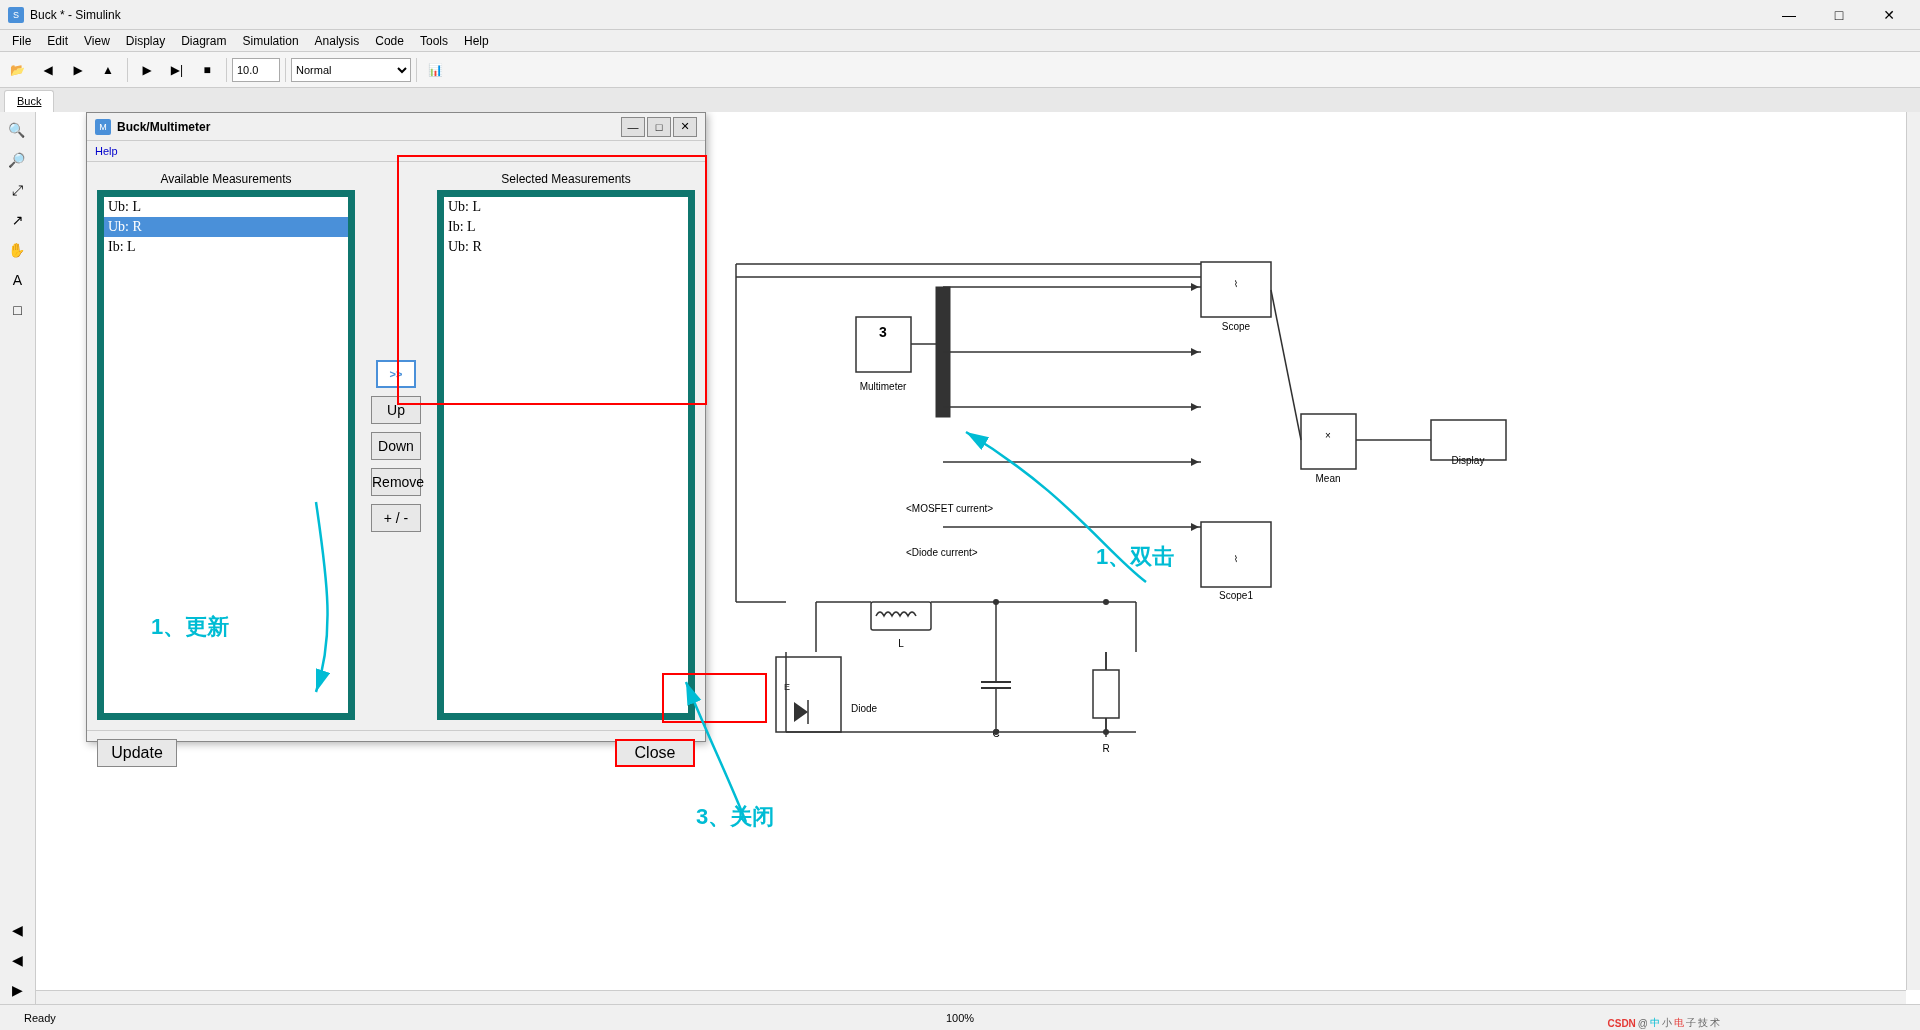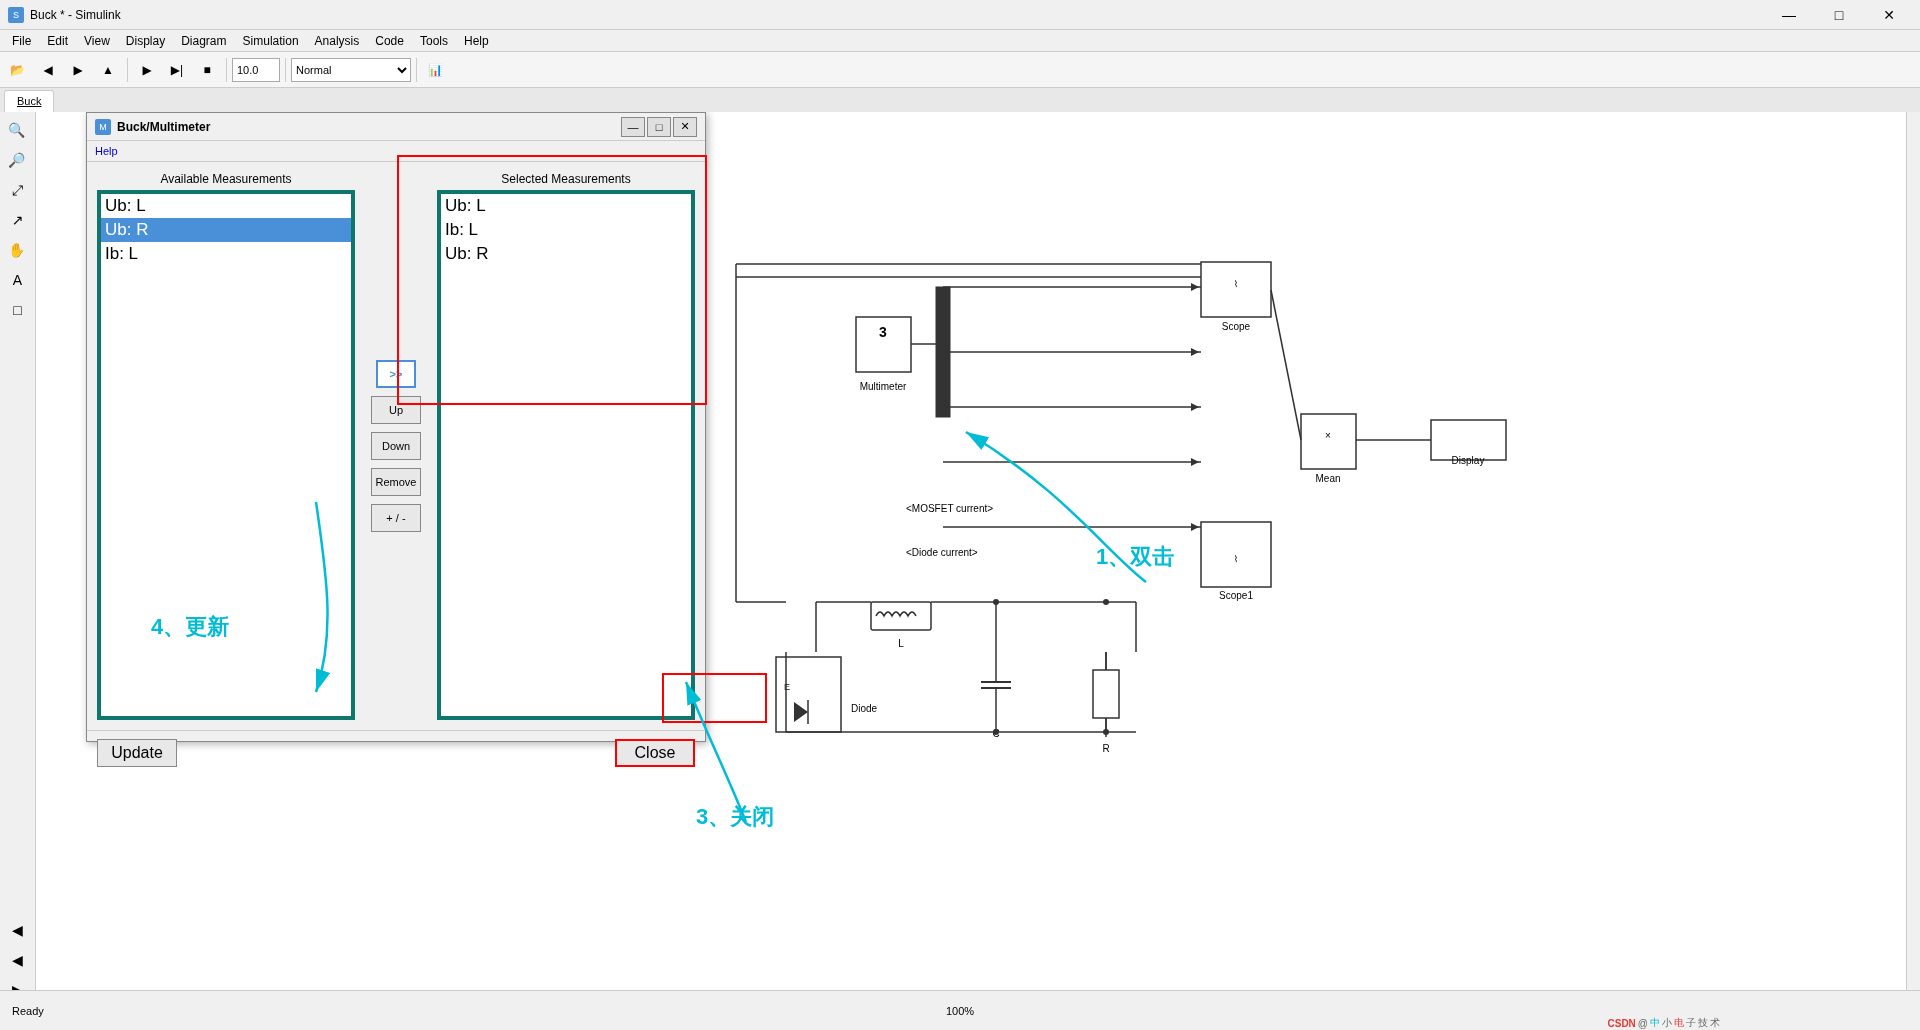--- a/index.html
+++ b/index.html
@@ -74,48 +74,48 @@
     .dialog-btn { width: 24px; height: 20px; border: 1px solid #888; background: #e0e0e0; cursor: pointer; font-size: 11px; display: flex; align-items: center; justify-content: center; }
 
     .dialog-help { padding: 4px 8px; font-size: 11px; color: #0000cc; cursor: pointer; border-bottom: 1px solid #ccc; }
 
     .dialog-body { padding: 10px; display: flex; flex-direction: column; height: calc(100% - 60px); }
 
     .measurements-row { display: flex; gap: 8px; flex: 1; min-height: 0; }
 
     .meas-panel { display: flex; flex-direction: column; flex: 1; }
     .meas-label { text-align: center; font-size: 12px; margin-bottom: 4px; }
-    .meas-list { flex: 1; border: 4px solid #0f766e; background: white; overflow-y: auto; font-size: 17px; }
+    .meas-list { flex: 1; border: 7px solid #0f766e; background: white; overflow-y: auto; font-size: 14px; font-family: Liberation Serif, serif; }
     .meas-list-item { padding: 2px 4px; cursor: pointer; }
     .meas-list-item.selected { background: #4a90d9; color: white; }
 
     .meas-controls { display: flex; flex-direction: column; align-items: center; justify-content: center; gap: 8px; padding: 0 8px; }
     .meas-ctrl-btn { width: 40px; height: 28px; border: 1px solid #888; background: #e8e8e8; cursor: pointer; font-size: 11px; display: flex; align-items: center; justify-content: center; }
-    .move-btn { width: 50px; height: 28px; border: 1px solid #888; background: #e8e8e8; cursor: pointer; font-size: 11px; }
+    .move-btn { width: 50px; height: 28px; border: 1px solid #888; background: #e8e8e8; cursor: pointer; font-size: 14px; }
 
     .dialog-options { margin-top: 10px; display: flex; flex-direction: column; gap: 6px; }
     .option-row { display: flex; align-items: center; gap: 8px; }
     .option-label { font-size: 11px; width: 100px; }
     .option-select { height: 22px; border: 1px solid #888; background: white; font-size: 11px; padding: 0 4px; width: 150px; }
 
     .dialog-footer { display: flex; justify-content: space-between; align-items: center; padding: 8px 10px; border-top: 1px solid #ccc; }
     .footer-btn { width: 80px; height: 28px; border: 1px solid #888; background: #e8e8e8; cursor: pointer; font-size: 16px; }
 
     
     .annotation {
       position: absolute; font-size: 24px; font-weight: bold; color: #00bcd4; z-index: 200;
       pointer-events: none;
     }
 
     
     .status-bar {
-      position: absolute; bottom: 0; left: 0; right: 0; height: 40px;
+      position: absolute; bottom: 0; left: 0; right: 0; height: 26px;
       background: #f0f0f0; border-top: 1px solid #ccc;
       display: flex; align-items: center; justify-content: space-between;
-      padding: 0 12px; font-size: 11px;
+      padding: 0 24px; font-size: 11px;
     }
 
     
     .canvas-vscroll {
       position: absolute; right: 0; top: 0; width: 14px; bottom: 14px;
       background: #f0f0f0; border-left: 1px solid #ccc;
     }
     .canvas-hscroll {
       position: absolute; bottom: 0; left: 0; right: 14px; height: 14px;
       background: #f0f0f0; border-top: 1px solid #ccc;
@@ -302,21 +302,21 @@
   <svg style="position:absolute;left:850px;top:260px;pointer-events:none;z-index:200;" width="280" height="220">
     <defs>
       <marker id="arrow1" markerWidth="10" markerHeight="10" refX="9" refY="3" orient="auto">
         <path d="M0,0 L0,6 L9,3 z" fill="#00bcd4"></path>
       </marker>
     </defs>
     <path d="M260,210 C220,180 180,120 80,60" stroke="#00bcd4" stroke-width="2.5" fill="none" marker-end="url(#arrow1)"></path>
   </svg>
 
   <div class="annotation" style="left:115px; top:500px; font-size:22px;">
-    <span>4、更新</span>
+    <span>1、更新</span>
   </div>
 
   <svg style="position:absolute;left:200px;top:380px;pointer-events:none;z-index:200;" width="200" height="220">
     <defs>
       <marker id="arrow2" markerWidth="10" markerHeight="10" refX="9" refY="3" orient="auto">
         <path d="M0,0 L0,6 L9,3 z" fill="#00bcd4"></path>
       </marker>
     </defs>
     <path d="M80,10 C90,80 100,140 80,200" stroke="#00bcd4" stroke-width="2.5" fill="none" marker-end="url(#arrow2)"></path>
   </svg>

